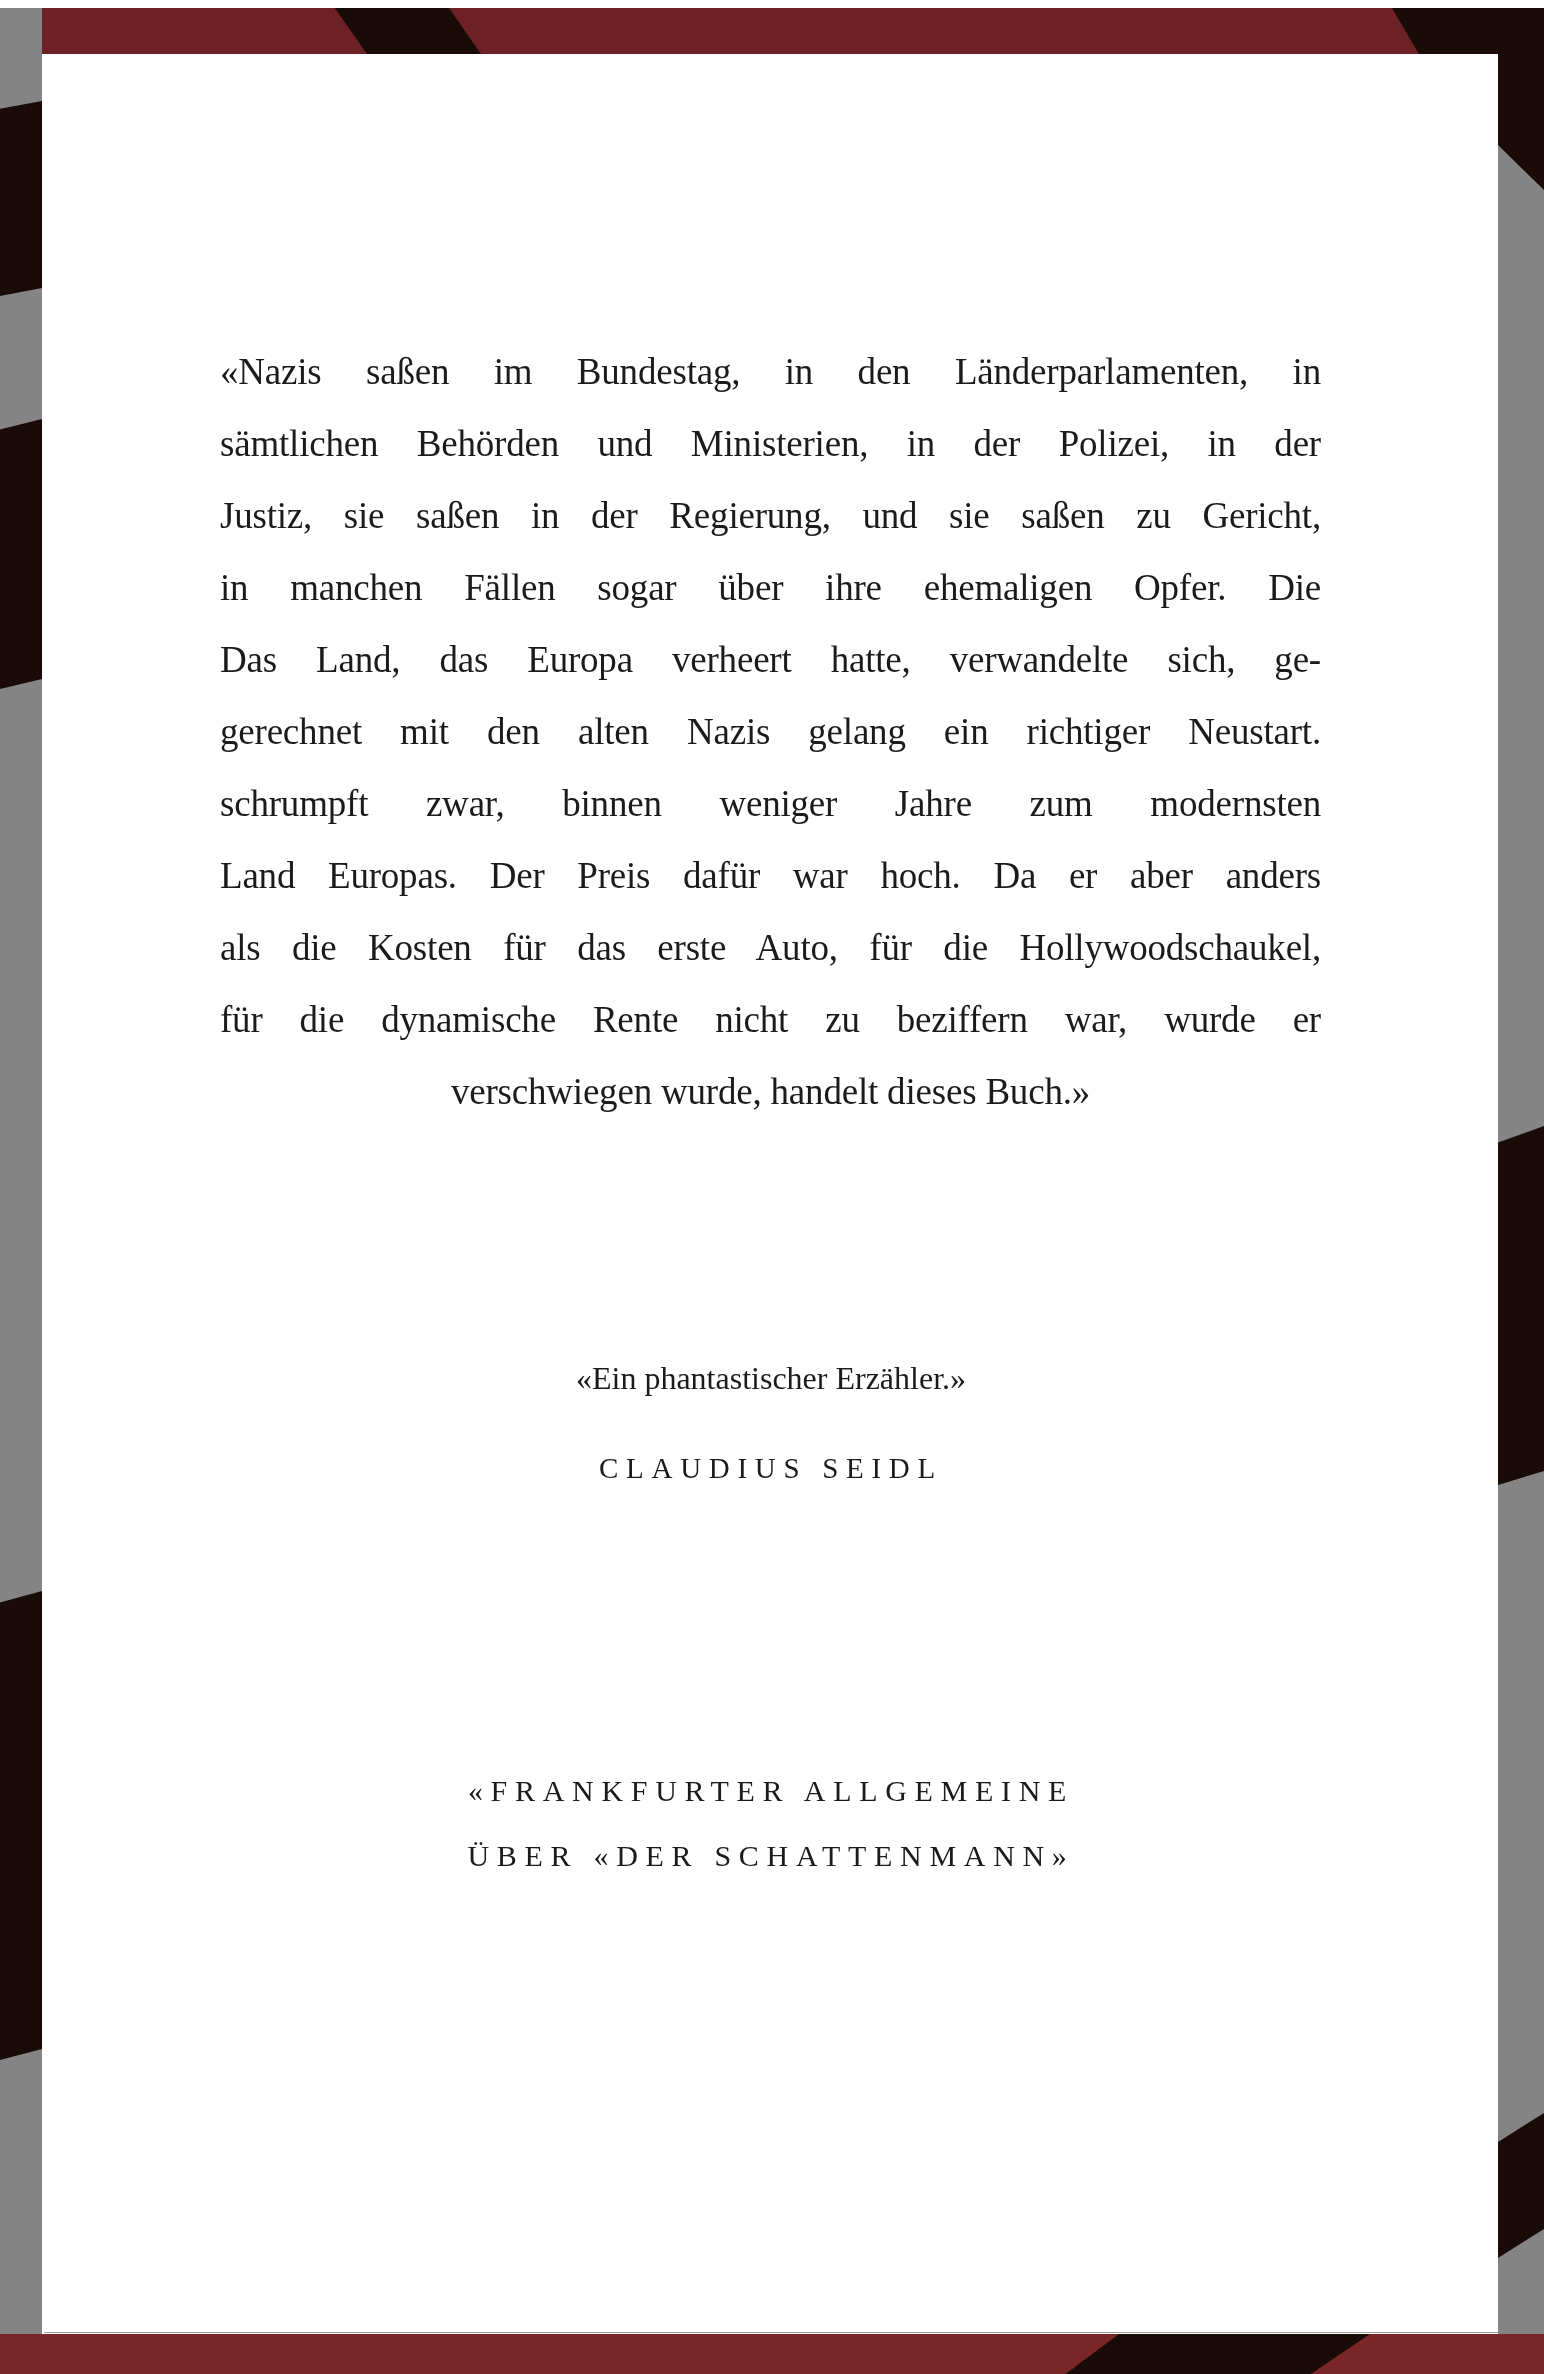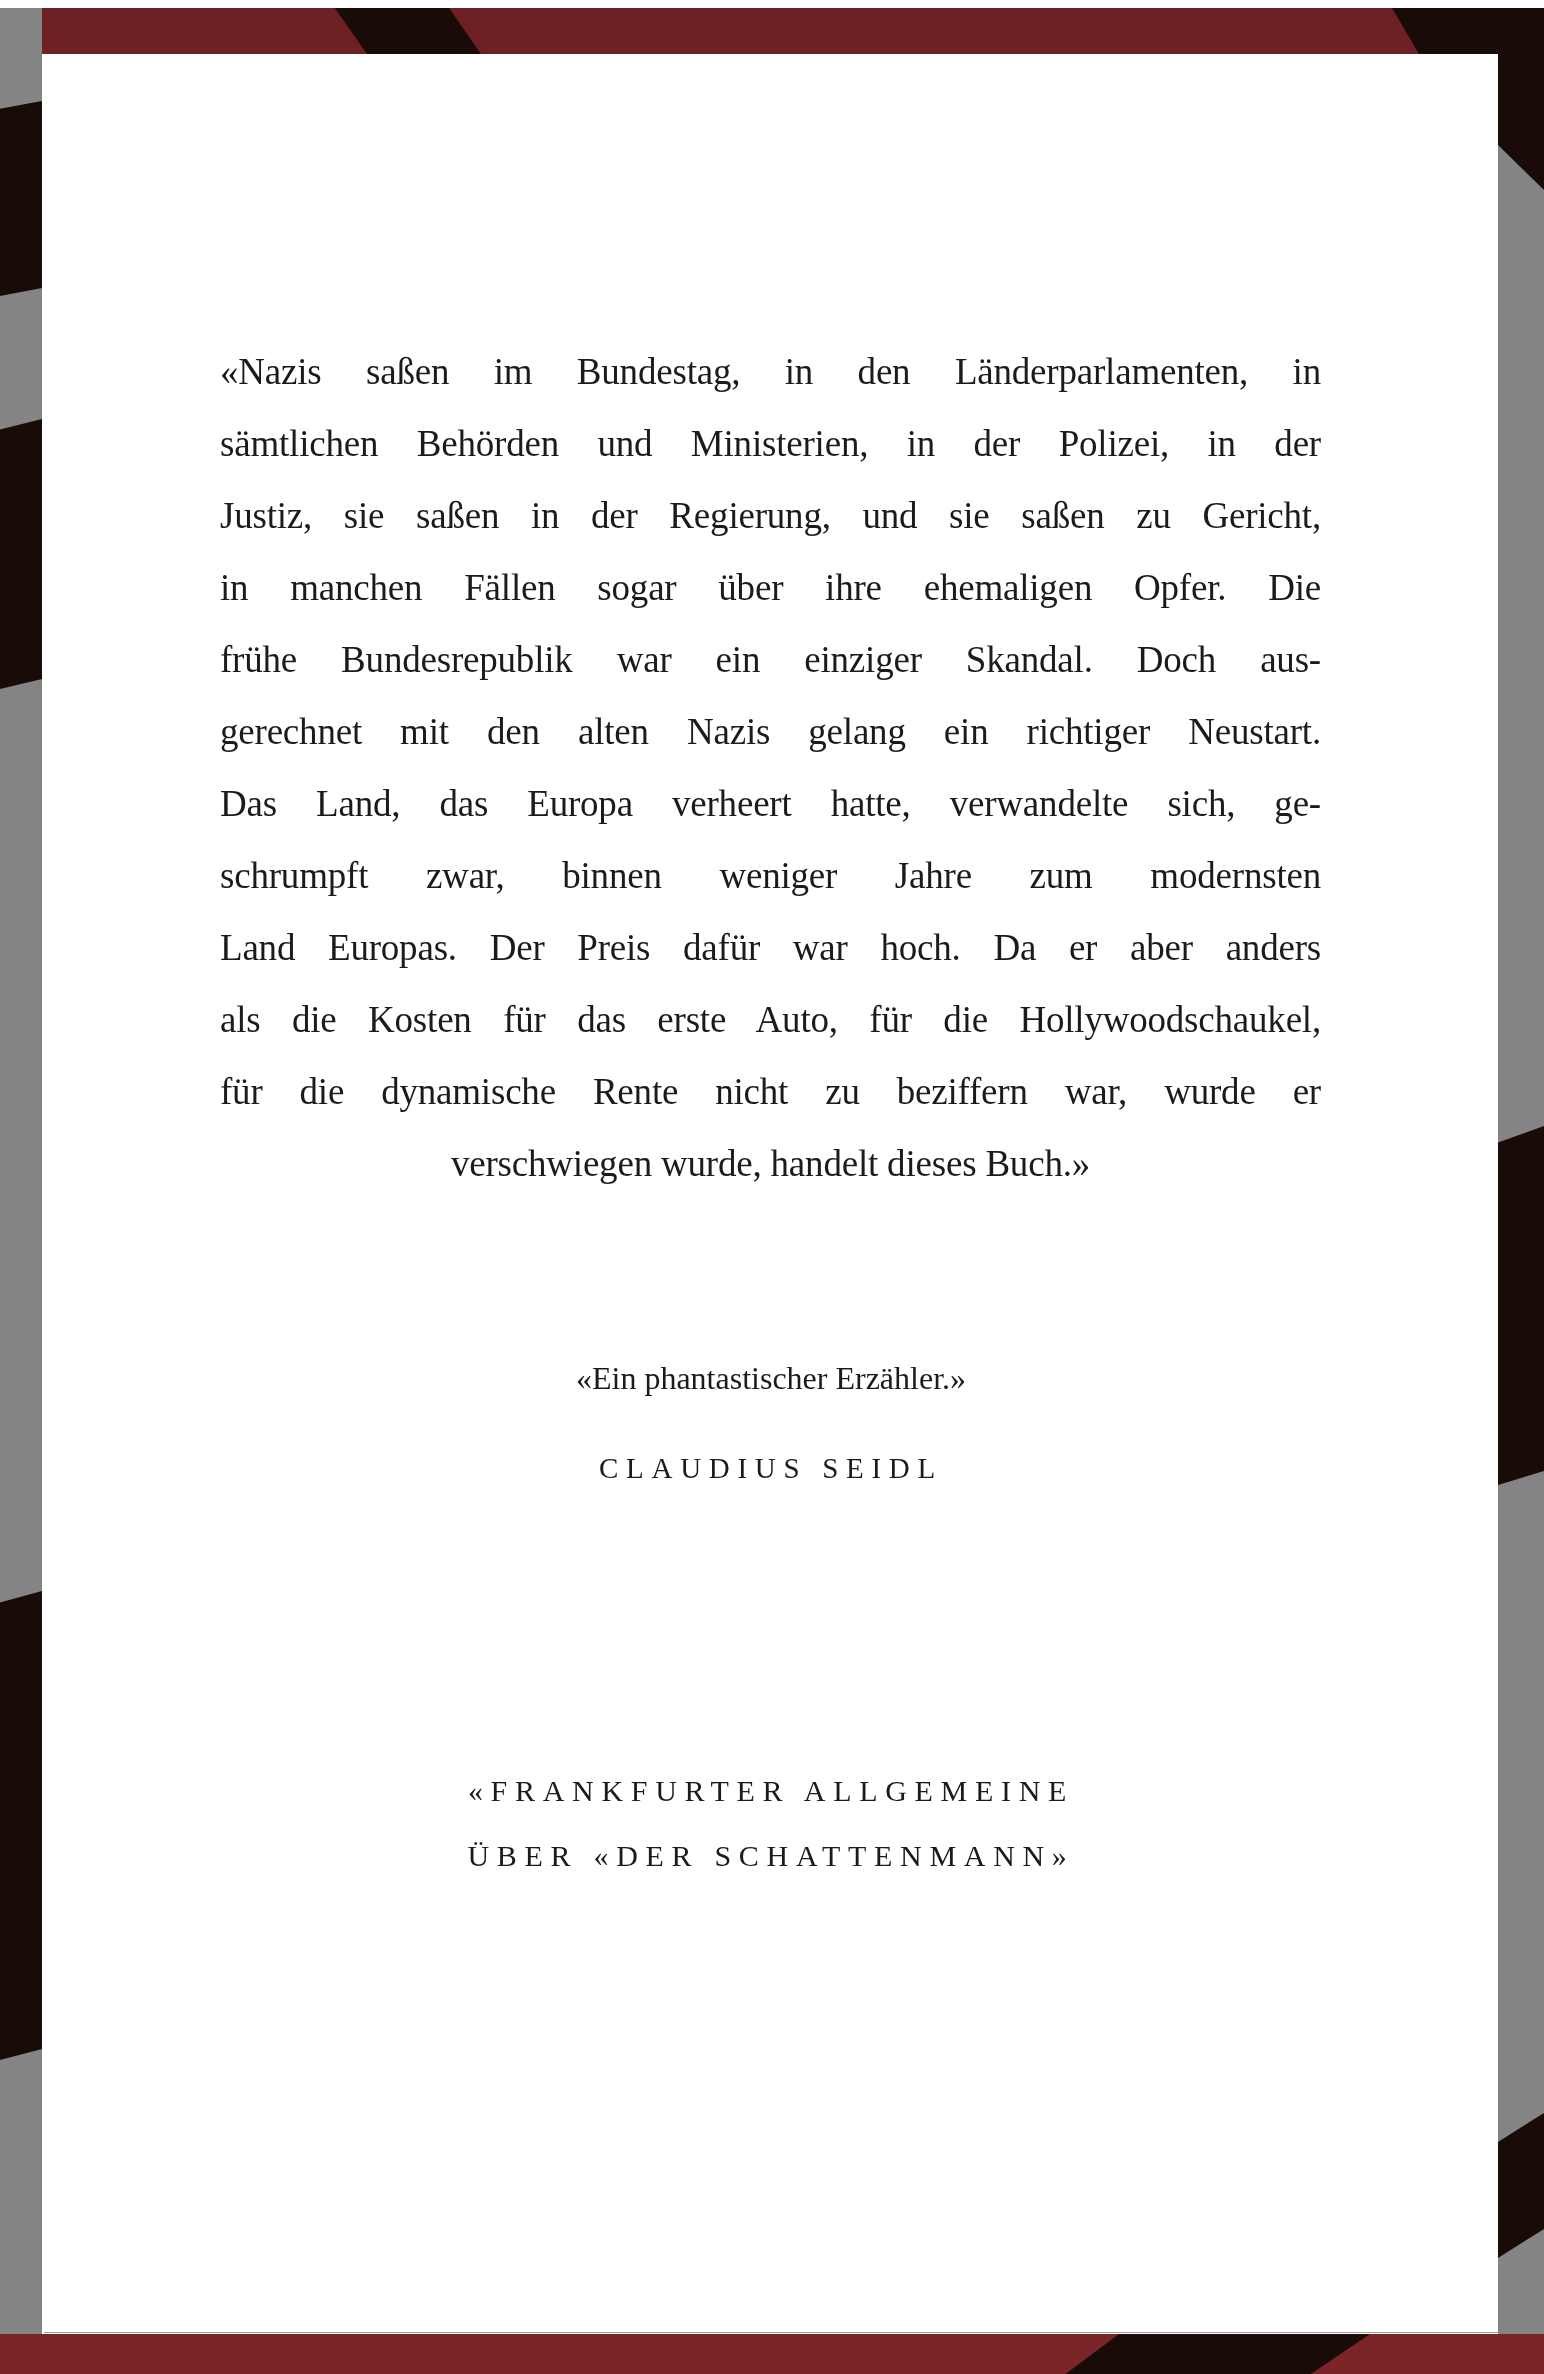--- a/index.html
+++ b/index.html
@@ -91,23 +91,22 @@
   <div class="shape rseg rseg-mid"></div>
   <div class="shape rseg rseg-low"></div>
 
   <div class="shape page"></div>
 
   <div class="textblock main-quote">
       <div class="jline">«Nazis saßen im Bundestag, in den Länderparlamenten, in</div>
       <div class="jline">sämtlichen Behörden und Ministerien, in der Polizei, in der</div>
       <div class="jline">Justiz, sie saßen in der Regierung, und sie saßen zu Gericht,</div>
       <div class="jline">in manchen Fällen sogar über ihre ehemaligen Opfer. Die</div>
-      <div class="jline">frühe Bundesrepublik war ein einziger Skandal. Doch aus-</div>
+      <div class="jline">Das Land, das Europa verheert hatte, verwandelte sich, ge-</div>
       <div class="jline">gerechnet mit den alten Nazis gelang ein richtiger Neustart.</div>
-      <div class="jline">Das Land, das Europa verheert hatte, verwandelte sich, ge-</div>
       <div class="jline">schrumpft zwar, binnen weniger Jahre zum modernsten</div>
       <div class="jline">Land Europas. Der Preis dafür war hoch. Da er aber anders</div>
       <div class="jline">als die Kosten für das erste Auto, für die Hollywoodschaukel,</div>
       <div class="jline">für die dynamische Rente nicht zu beziffern war, wurde er</div>
       <div class="cline">verschwiegen wurde, handelt dieses Buch.»</div>
     </div>
 
   <div class="textblock center blurb1-quote">«Ein phantastischer Erzähler.»</div>
 
   <div class="textblock center blurb1-author">CLAUDIUS SEIDL</div>

